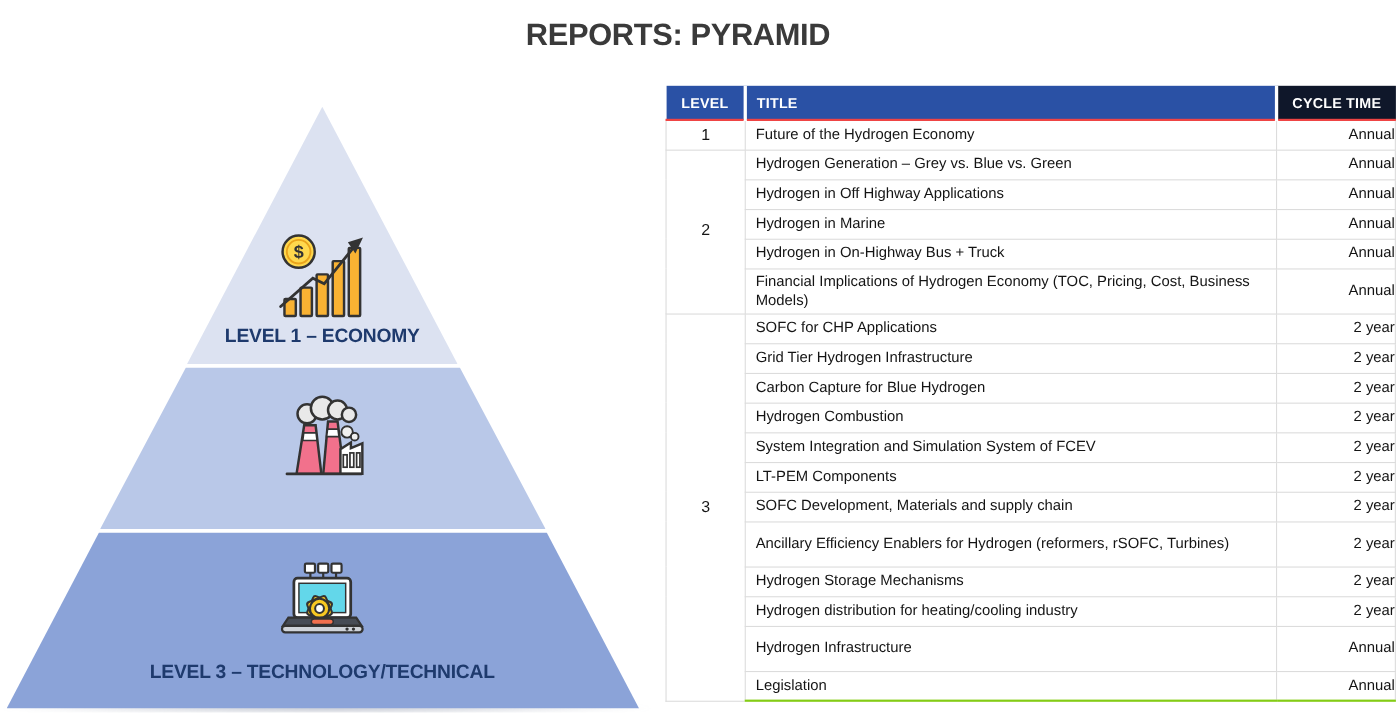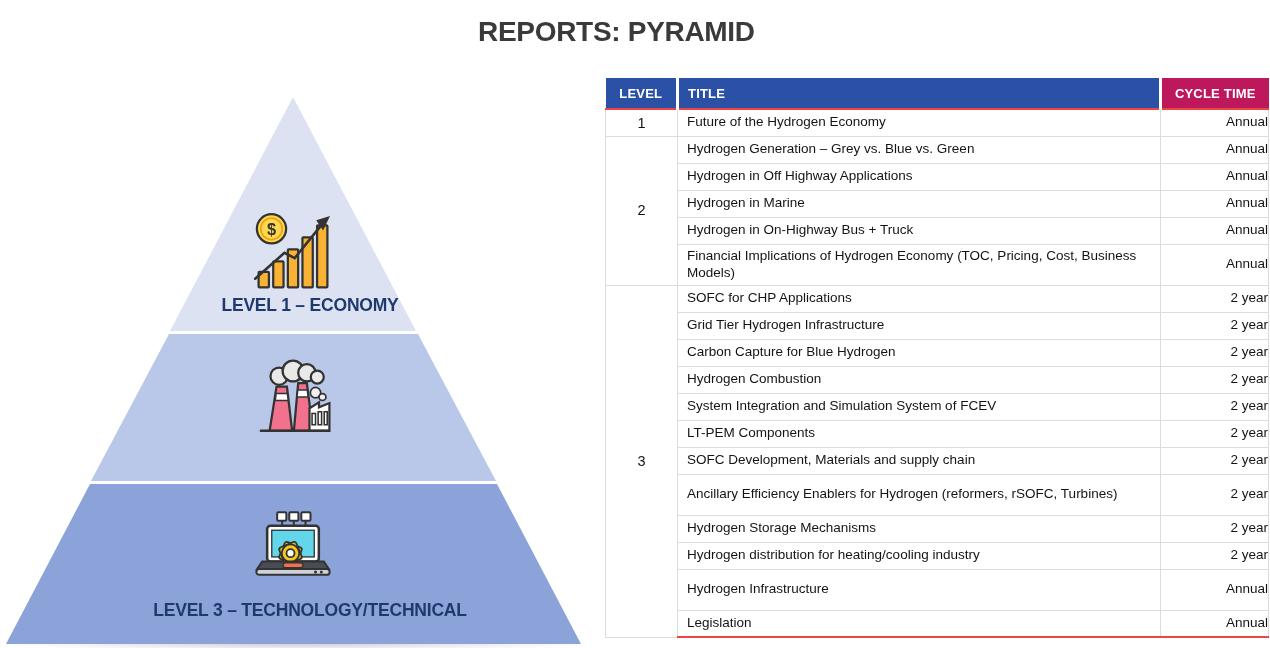--- a/index.html
+++ b/index.html
@@ -22,21 +22,21 @@
   }
   .band { position:absolute; inset:0; }
   .band1 { clip-path:polygon(293px 97px, 416px 331px, 170px 331px); }
   .band2 { clip-path:polygon(169px 334px, 418px 334px, 496px 481px, 91px 481px); }
   .band3 { clip-path:polygon(90px 484px, 497px 484px, 581px 644px, 6px 644px); }
   .pyr-icon { position:absolute; left:293px; transform:translateX(-50%); }
   .icon-economy  { top:208px; }
   .icon-industry { top:358px; }
   .icon-tech     { top:505px; }
   .pyr-label {
-    position:absolute; left:310px; transform:translateX(-50%);
+    position:absolute; left:293px; transform:translateX(-50%);
     font-weight:700; font-size:17.5px; letter-spacing:-0.2px;
     white-space:nowrap;
   }
   .label1 { top:295px; }
   .label2 { top:443px; }
   .label3 { top:600px; }
   
   .reports-table {
     position:absolute; left:605px; top:78px; width:663px;
     border-collapse:collapse; table-layout:fixed;
@@ -48,21 +48,21 @@
   }
   .reports-table thead th + th { border-left:3px solid #ffffff; }
   .th-level { width:72px; text-align:center; }
   .th-title { width:483px; text-align:left; padding-left:9px; }
   .th-cycle { width:108px; text-align:center; }
   .reports-table tbody td {
     border:1px solid #dcdcdc; background:#fff; height:27px;
     line-height:1.25; vertical-align:middle;
   }
   .reports-table tbody tr.tall td { height:41px; }
-  .reports-table tbody tr:last-child td { border-bottom:2px solid #ef4444; }
+  .reports-table tbody tr:last-child td { border-bottom:2px solid #84cc16; }
   .level-cell { text-align:center; font-size:14.5px; }
   .title-cell { padding:3px 9px; }
   .cycle-cell { text-align:right; }
 </style>
 </head>
 <body>
 
 <div class="stage">
 
   <div class="page-title">REPORTS: PYRAMID</div>
@@ -138,21 +138,21 @@
 
     <div class="pyr-label label1" style="color: rgb(30, 58, 109);">LEVEL 1 – ECONOMY</div>
     <div class="pyr-label label3" style="color: rgb(30, 58, 109);">LEVEL 3 – TECHNOLOGY/TECHNICAL</div>
   </div>
 
   <table class="reports-table">
     <thead>
       <tr>
         <th class="th-level" style="background: rgb(42, 81, 165);">LEVEL</th>
         <th class="th-title" style="background: rgb(42, 81, 165);">TITLE</th>
-        <th class="th-cycle" style="background: #be185d;">CYCLE TIME</th>
+        <th class="th-cycle" style="background: #0f172a;">CYCLE TIME</th>
       </tr>
     </thead>
     <tbody>
         <tr>
           <td class="level-cell" rowspan="1">1</td>
           <td class="title-cell">Future of the Hydrogen Economy</td>
           <td class="cycle-cell">Annual</td>
         </tr>
         <tr>
           <td class="level-cell" rowspan="5">2</td>

